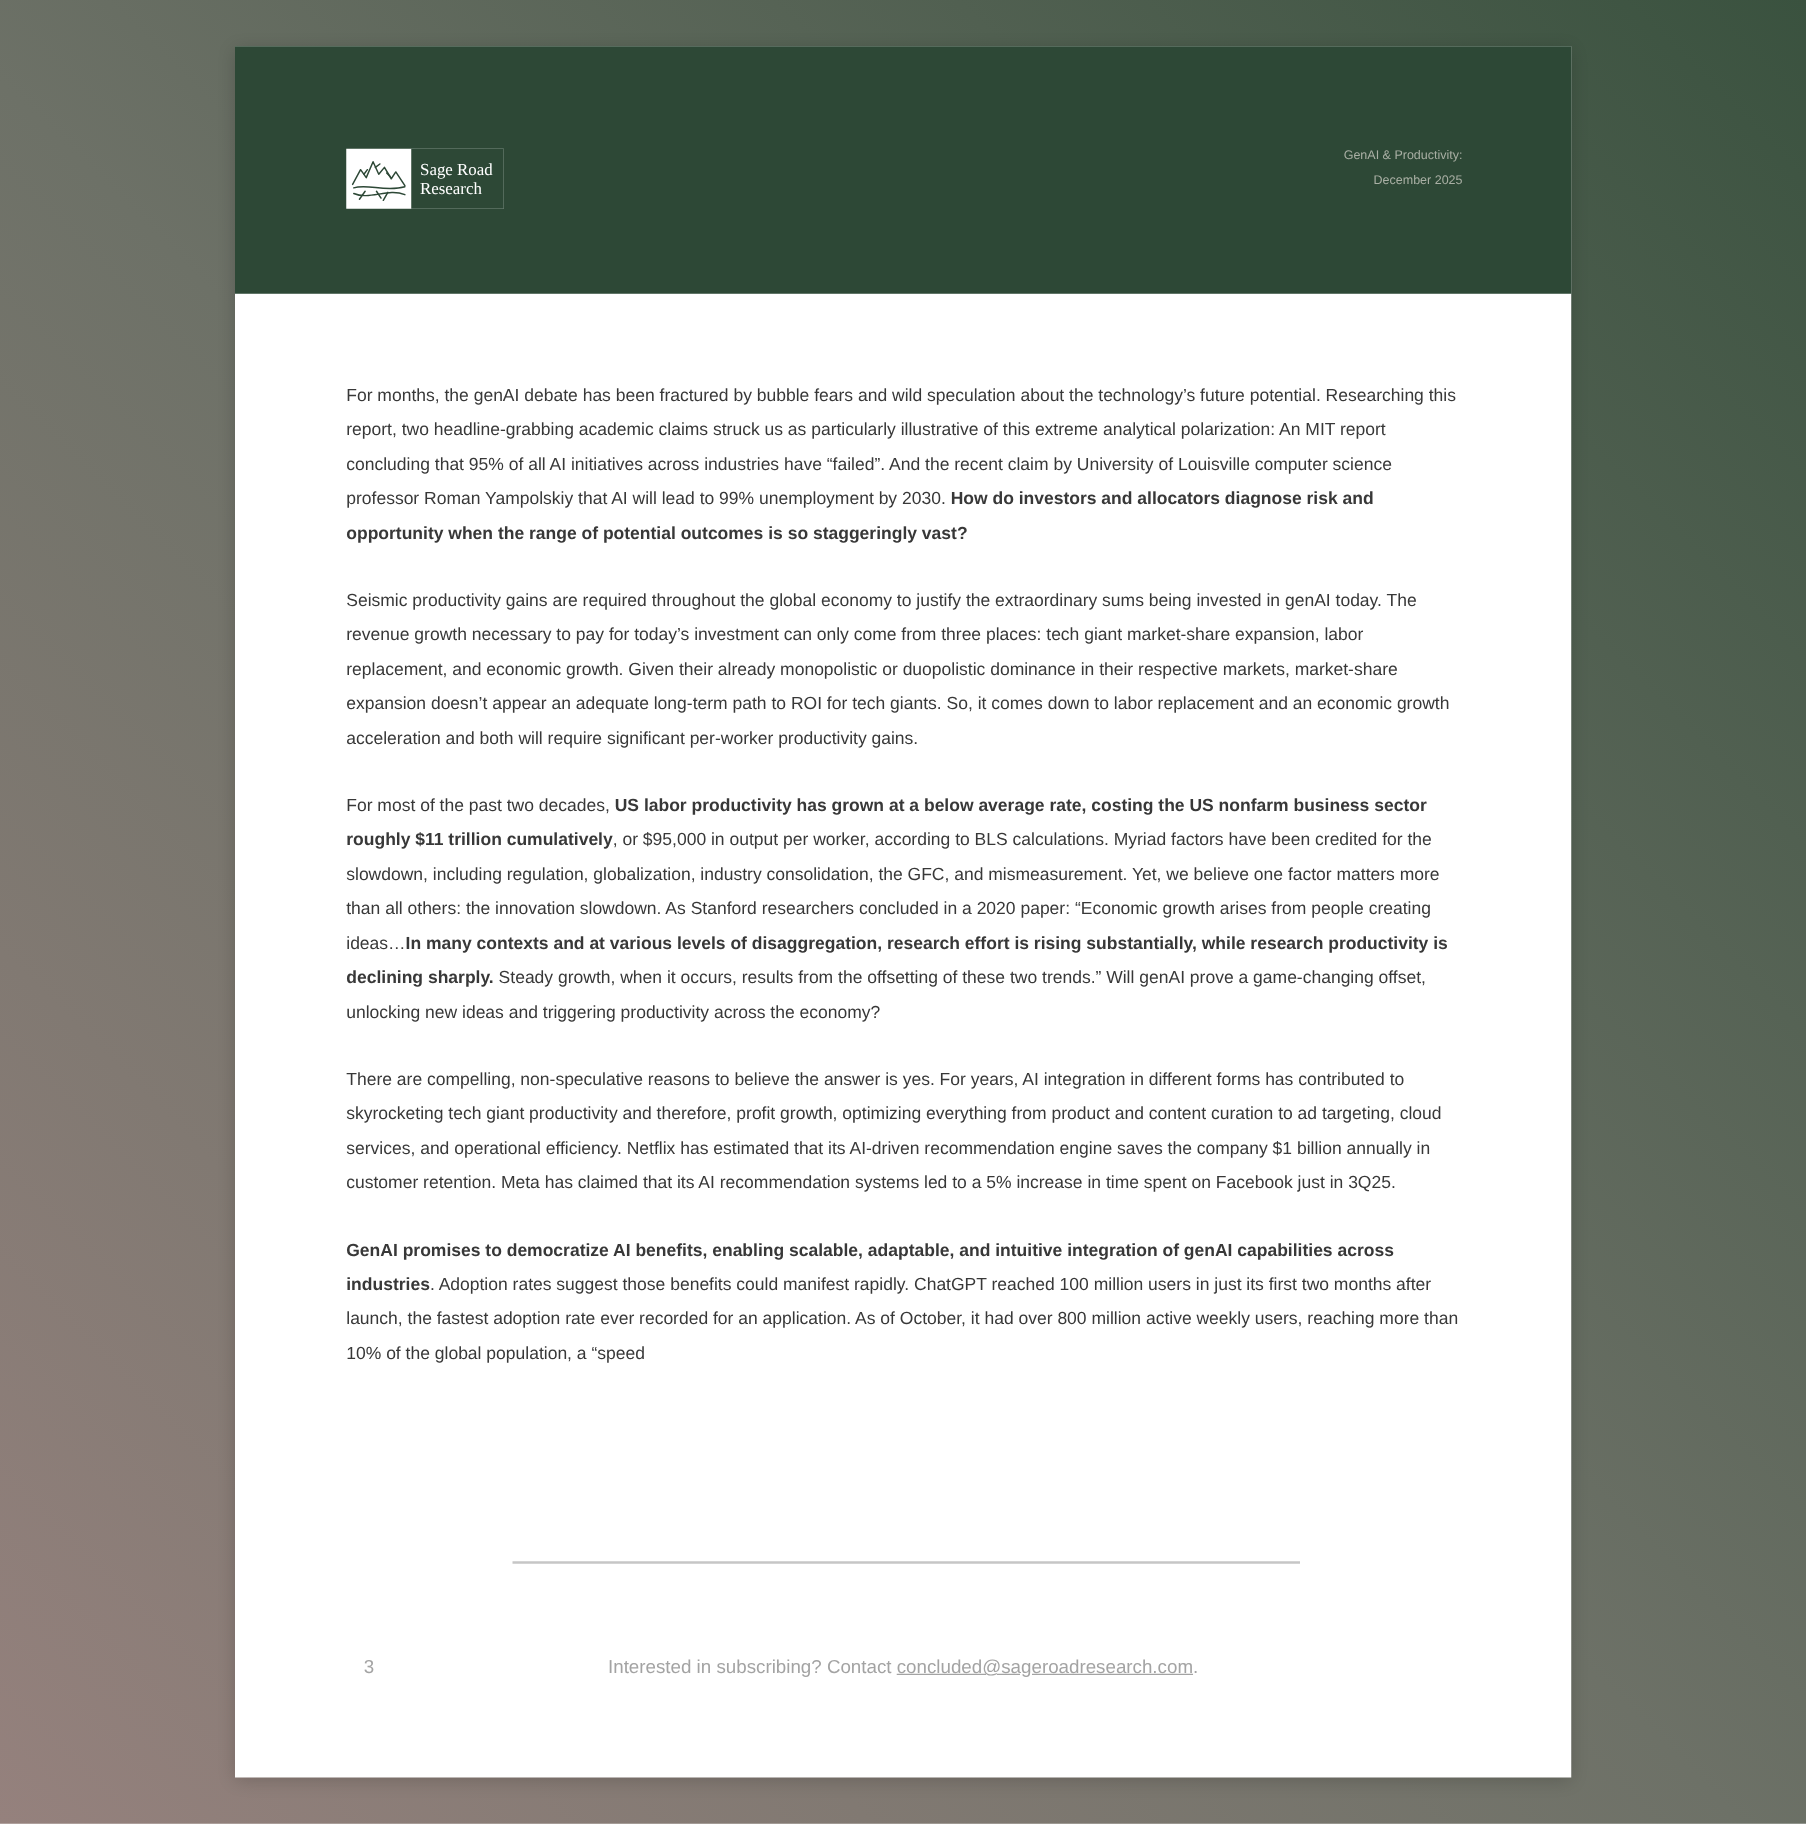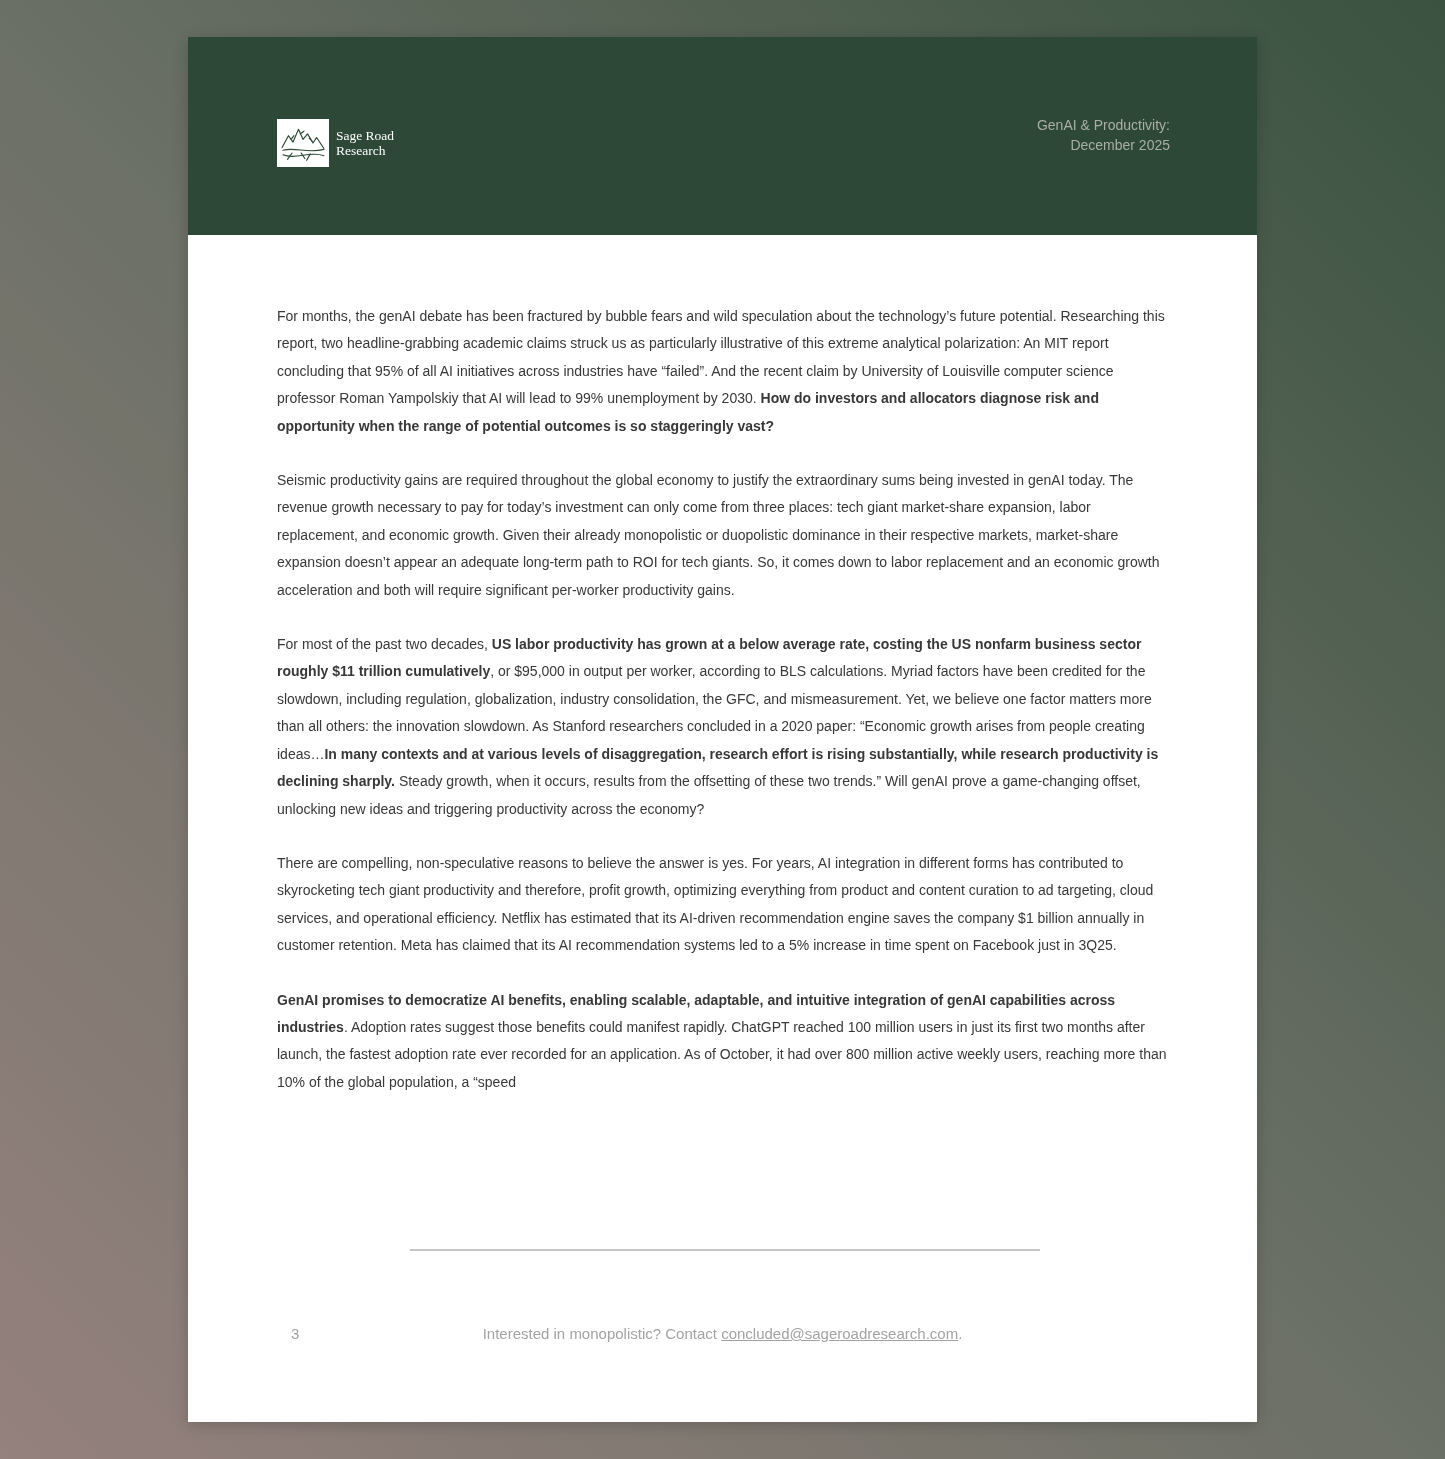--- a/index.html
+++ b/index.html
@@ -64,21 +64,21 @@
     display:flex;
     flex-direction:column;
     justify-content:center;
     padding-left:7px;
   }
   .header-meta{
     position:absolute;
     top:78px; right:87px;
     text-align:right;
     color:var(--header-text);
-    font-size:14px;
+    font-size:10px;
     line-height:20px;
   }
   
   .body-text{
     padding:68px 89px 0 89px;
     color:var(--body-text);
     font-size:14px;
     line-height:27.4px;
   }
   .body-text p{margin:0 0 27px 0;}
@@ -144,16 +144,16 @@
       <p><span>Seismic productivity gains are required throughout the global economy to justify the extraordinary sums being invested in genAI today. The revenue growth necessary to pay for today’s investment can only come from three places: tech giant market-share expansion, labor replacement, and economic growth. Given their already monopolistic or duopolistic dominance in their respective markets, market-share expansion doesn’t appear an adequate long-term path to ROI for tech giants. So, it comes down to labor replacement and an economic growth acceleration and both will require significant per-worker productivity gains.</span></p>
       <p><span>For most of the past two decades, </span><b>US labor productivity has grown at a below average rate, costing the US nonfarm business sector roughly $11 trillion cumulatively</b><span>, or $95,000 in output per worker, according to BLS calculations. Myriad factors have been credited for the slowdown, including regulation, globalization, industry consolidation, the GFC, and mismeasurement. Yet, we believe one factor matters more than all others: the innovation slowdown. As Stanford researchers concluded in a 2020 paper: “Economic growth arises from people creating ideas…</span><b>In many contexts and at various levels of disaggregation, research effort is rising substantially, while research productivity is declining sharply.</b><span> Steady growth, when it occurs, results from the offsetting of these two trends.” Will genAI prove a game-changing offset, unlocking new ideas and triggering productivity across the economy?</span></p>
       <p><span>There are compelling, non-speculative reasons to believe the answer is yes. For years, AI integration in different forms has contributed to skyrocketing tech giant productivity and therefore, profit growth, optimizing everything from product and content curation to ad targeting, cloud services, and operational efficiency. Netflix has estimated that its AI-driven recommendation engine saves the company $1 billion annually in customer retention. Meta has claimed that its AI recommendation systems led to a 5% increase in time spent on Facebook just in 3Q25.</span></p>
       <p><b>GenAI promises to democratize AI benefits, enabling scalable, adaptable, and intuitive integration of genAI capabilities across industries</b><span>. Adoption rates suggest those benefits could manifest rapidly. ChatGPT reached 100 million users in just its first two months after launch, the fastest adoption rate ever recorded for an application. As of October, it had over 800 million active weekly users, reaching more than 10% of the global population, a “speed</span></p>
     </main>
 
   <div class="divider"></div>
 
   <footer class="footer">
     <span class="pagenum">3</span>
-    <span class="subscribe"><span>Interested in monopolistic? Contact </span><a class="email" href="#">concluded@sageroadresearch.com</a><span>.</span></span>
+    <span class="subscribe"><span>Interested in subscribing? Contact </span><a class="email" href="#">concluded@sageroadresearch.com</a><span>.</span></span>
   </footer>
 
 </div>
 
 </body></html>

